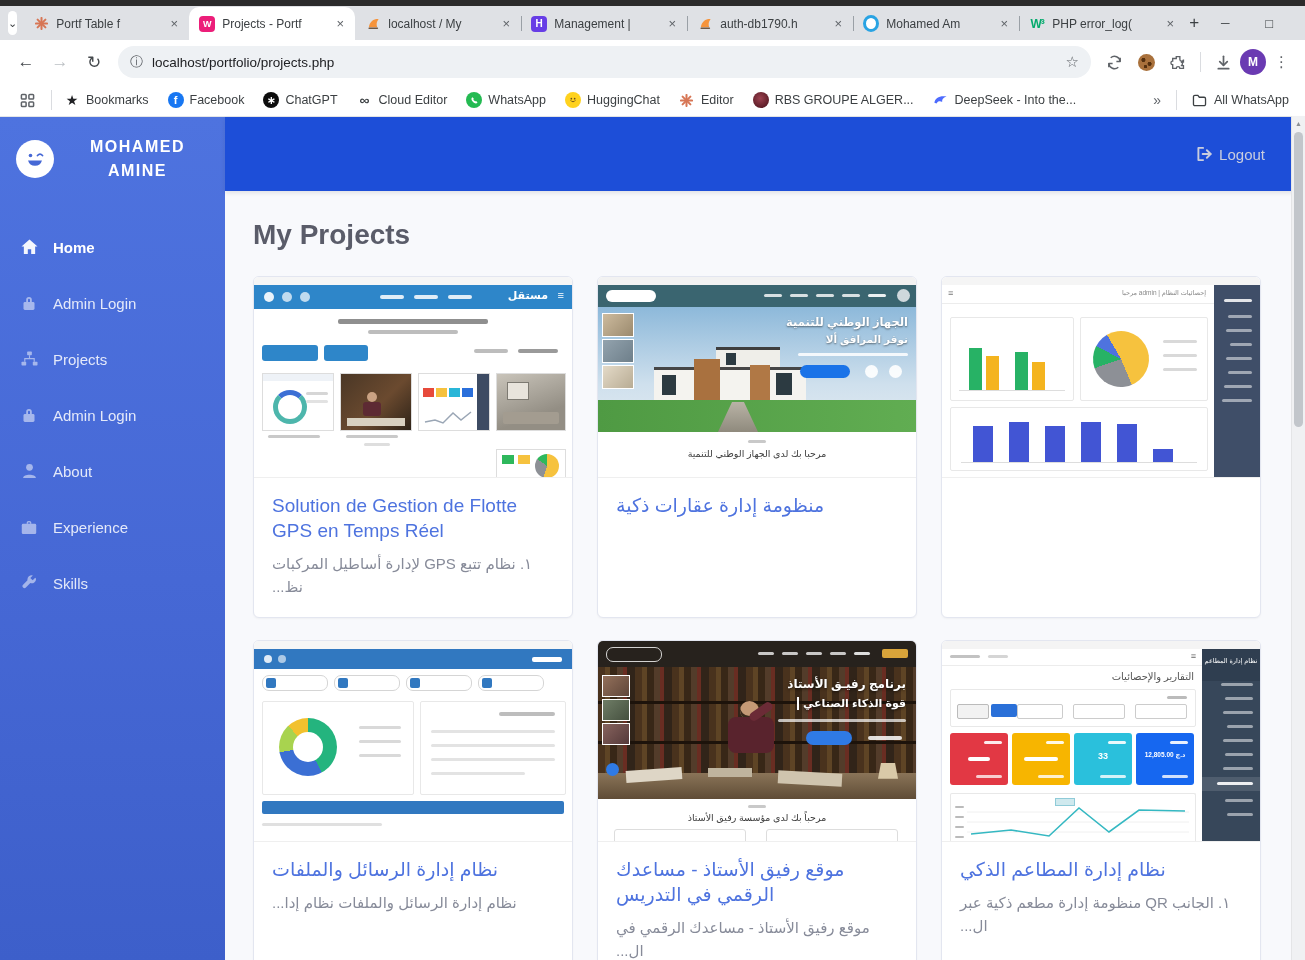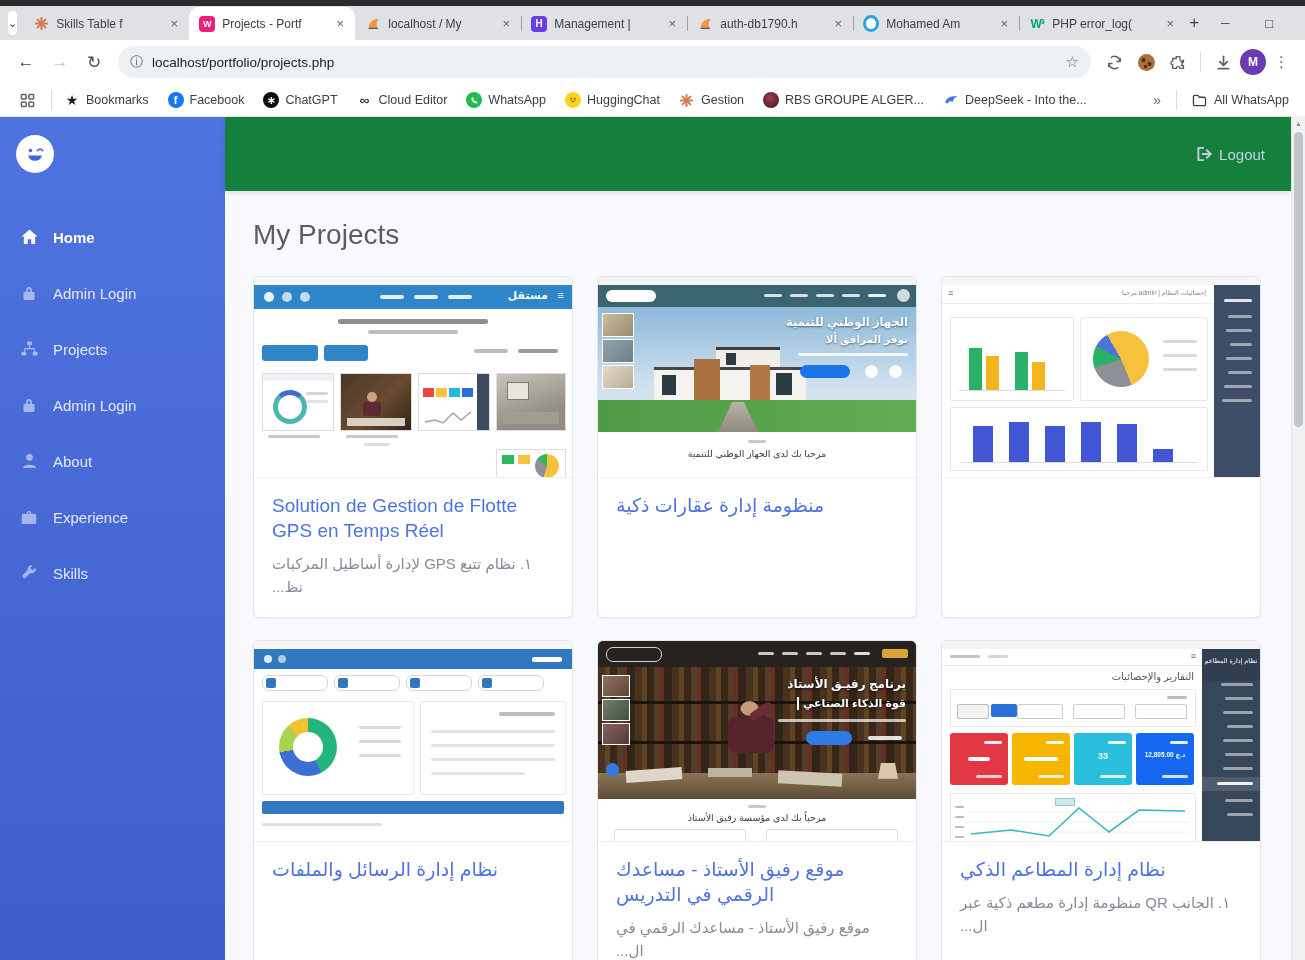--- a/index.html
+++ b/index.html
@@ -45,24 +45,24 @@
   .sidebar{width:225px;flex-shrink:0;background:linear-gradient(180deg,#4e73df 0%,#4668d5 55%,#3d5fca 100%);color:#fff}
   .brand{display:flex;align-items:center;gap:12px;padding:18px 16px 14px}
   .brand-circ{width:38px;height:38px;border-radius:50%;background:#fff;display:flex;align-items:center;justify-content:center;flex-shrink:0}
   .brand-name{font-weight:bold;font-size:16px;letter-spacing:1.5px;line-height:1.5;text-align:center;flex:1}
   .nav{padding-top:22px}
   .nav-item{display:flex;align-items:center;gap:15px;padding:0 20px;height:56px;font-size:15px;color:rgba(255,255,255,.85)}
   .nav-item .ni{width:18px;display:flex;justify-content:center;opacity:.6}
   .nav-item.active{color:#fff;font-weight:bold}
   .nav-item.active .ni{opacity:.95}
   .main-col{flex:1;display:flex;flex-direction:column;background:#f8f9fc;min-width:0}
-  .topbar{height:74px;background:#15803d;box-shadow:0 2px 4px rgba(58,59,69,.12);display:flex;justify-content:flex-end;padding:0 40px;flex-shrink:0}
+  .topbar{height:74px;background:#1d4ed8;box-shadow:0 2px 4px rgba(58,59,69,.12);display:flex;justify-content:flex-end;padding:0 40px;flex-shrink:0}
   .logout{color:#c9cdde;font-size:15px;display:flex;align-items:center;gap:6px}
   .content{padding:28px 30px 0 28px}
-  .page-title{font-size:28px;color:#5a5c69;font-weight:400;margin:0 0 25px}
+  .page-title{font-size:28px;color:#5a5c69;font-weight:700;margin:0 0 25px}
   .grid{display:grid;grid-template-columns:repeat(3,320px);gap:22px 24px}
   .card{background:#fff;border:1px solid #e3e6f0;border-radius:6px;overflow:hidden;box-shadow:0 1px 2px rgba(0,0,0,.04)}
   .thumb{height:200px;position:relative;overflow:hidden;background:#fff;border-bottom:1px solid #efefef}
   .card-body{padding:15px 18px 18px}
   .card-title{color:#4e73df;font-size:19px;line-height:1.32;margin:0 0 9px;font-weight:500}
   .card-desc{color:#878b99;font-size:15px;line-height:1.55;direction:rtl;text-align:left;margin:0}
   .scrollbar{position:absolute;right:0;top:116px;bottom:0;width:13px;background:#f0f1f3;border-left:1px solid #e4e5e7}
   .sb-arrow{height:14px;display:flex;align-items:center;justify-content:center;color:#8b8f94;font-size:7px}
   .sb-thumb{position:absolute;left:2px;right:2px;top:16px;height:295px;background:#c2c6cb;border-radius:6px}
   
@@ -85,21 +85,21 @@
       <span class="favicon">
         <svg width="13" height="13" viewBox="0 0 14 14">
             <g stroke="#d77655" stroke-width="2.2" stroke-linecap="round">
               <line x1="7" y1="1" x2="7" y2="13"></line>
               <line x1="1" y1="7" x2="13" y2="7"></line>
               <line x1="2.8" y1="2.8" x2="11.2" y2="11.2"></line>
               <line x1="11.2" y1="2.8" x2="2.8" y2="11.2"></line>
             </g>
           </svg>
       </span>
-      <span class="tab-title">Skills Table f</span>
+      <span class="tab-title">Portf Table f</span>
       <span class="tab-close">×</span>
     </div>
 
     <div class="tab active">
       <span class="favicon fav-wamp">W</span>
       <span class="tab-title">Projects - Portf</span>
       <span class="tab-close">×</span>
     </div>
 
     <div class="tab">
@@ -239,21 +239,21 @@
       <span class="bm-ic">
         <svg width="13" height="13" viewBox="0 0 14 14">
             <g stroke="#d77655" stroke-width="2.2" stroke-linecap="round">
               <line x1="7" y1="1" x2="7" y2="13"></line>
               <line x1="1" y1="7" x2="13" y2="7"></line>
               <line x1="2.8" y1="2.8" x2="11.2" y2="11.2"></line>
               <line x1="11.2" y1="2.8" x2="2.8" y2="11.2"></line>
             </g>
           </svg>
       </span>
-      <span>Gestion</span>
+      <span>Editor</span>
     </div>
     <div class="bm">
       <span class="bm-ic circ" style="background:radial-gradient(circle at 45% 40%,#9c4250,#5a1b26 75%)"></span>
       <span>RBS GROUPE ALGER...</span>
     </div>
     <div class="bm">
       <span class="bm-ic">
         <svg width="15" height="12" viewBox="0 0 16 12">
             <path d="M1.5 9 C2 3.5 7.5 1 14.5 2.2 C10.5 3.5 9.6 5.5 9.8 8.2 C8 6.8 5 7 3.8 9.6 Z" fill="#4d6bfe"></path>
           </svg>
@@ -280,20 +280,21 @@
     <div class="sidebar">
       <div class="brand">
         <div class="brand-circ">
           <svg width="30" height="30" viewBox="0 0 30 30">
               <circle cx="15" cy="15" r="14" fill="#fff"></circle>
               <circle cx="10.5" cy="11.5" r="1.8" fill="#4668d5"></circle>
               <path d="M17.5 11.5 q2.5 -2.6 5 0" stroke="#4668d5" stroke-width="1.8" fill="none" stroke-linecap="round"></path>
               <path d="M8 16.5 a7.3 7.3 0 0 0 14 0 Z" fill="#4668d5"></path>
             </svg>
         </div>
+        <div class="brand-name">MOHAMED AMINE</div>
       </div>
 
       <div class="nav">
         <div class="nav-item active">
           <span class="ni">
               <svg width="17" height="16" viewBox="0 0 18 17" fill="currentColor">
                 <path d="M9 0.5 L17.5 8 H15 V16 H10.8 V11 H7.2 V16 H3 V8 H0.5 Z"></path>
               </svg>
             </span>
           <span>Home</span>
@@ -554,20 +555,21 @@
                 <div class="tl" style="top:28px;left:10px;right:10px;width:auto;height:3px;background:#e3e3e3"></div>
                 <div class="tl" style="top:42px;left:10px;right:10px;width:auto;height:3px;background:#e3e3e3"></div>
                 <div class="tl" style="top:56px;left:10px;right:10px;width:auto;height:3px;background:#e3e3e3"></div>
                 <div class="tl" style="top:70px;left:10px;right:40px;width:auto;height:3px;background:#e3e3e3"></div>
               </div>
               <div class="ab" style="top:160px;left:8px;width:302px;height:13px;background:#3178c0;border-radius:2px"></div>
               <div class="tl" style="top:182px;left:8px;width:120px;height:3px;background:#e0e0e0"></div>
             </div>
             <div class="card-body">
               <h2 class="card-title">نظام إدارة الرسائل والملفات</h2>
+              <p class="card-desc">نظام إدارة الرسائل والملفات نظام إدا...</p>
             </div>
           </div>
 
           <div class="card">
             <div class="thumb">
               <div class="ab" style="top:0;left:0;right:0;height:26px;background:#27221d">
                 <span class="ab" style="left:8px;top:6px;width:54px;height:13px;border:1px solid rgba(255,255,255,.8);border-radius:7px"></span>
                 <span class="ab" style="right:8px;top:8px;width:26px;height:9px;background:#d9a43a;border-radius:2px"></span>
                 <span class="tl" style="right:46px;top:11px;width:16px;height:3px;background:rgba(255,255,255,.85)"></span>
                 <span class="tl" style="right:70px;top:11px;width:16px;height:3px;background:rgba(255,255,255,.75)"></span>

